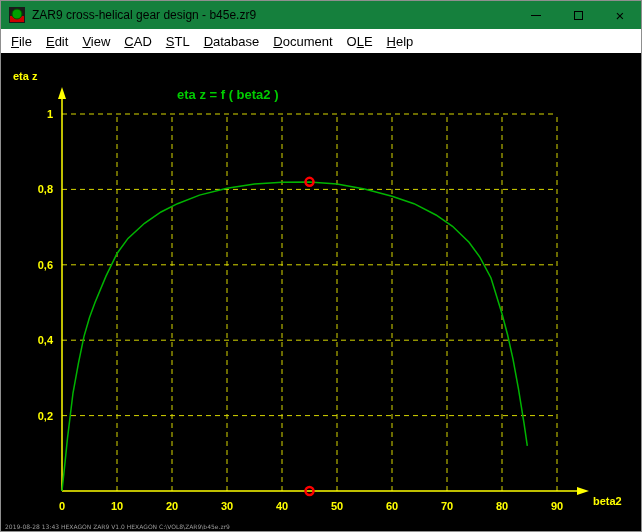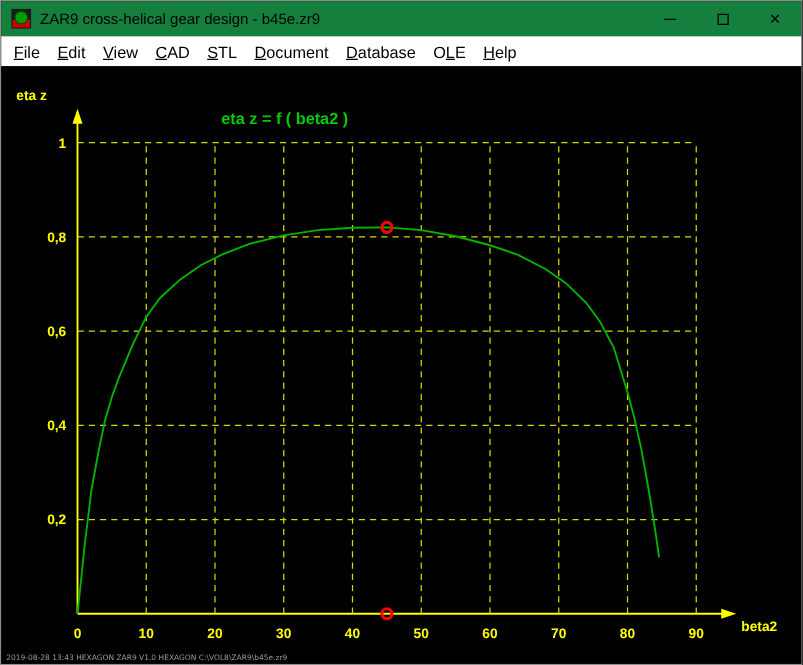--- a/index.html
+++ b/index.html
@@ -85,22 +85,22 @@
       <div class="glyph-close">×</div>
     </div>
   </div>
 
   <div class="menubar" id="menubar">
       <span class="menu-item"><u>F</u>ile</span>
       <span class="menu-item"><u>E</u>dit</span>
       <span class="menu-item"><u>V</u>iew</span>
       <span class="menu-item"><u>C</u>AD</span>
       <span class="menu-item"><u>S</u>TL</span>
+      <span class="menu-item"><u>D</u>atabase</span>
       <span class="menu-item"><u>D</u>ocument</span>
-      <span class="menu-item"><u>D</u>atabase</span>
       <span class="menu-item">O<u>L</u>E</span>
       <span class="menu-item"><u>H</u>elp</span>
     </div>
 
   <div class="client">
     <svg id="chart-svg" width="640" height="478" viewBox="0 0 640 478">
         <line x1="116" y1="438" x2="116" y2="61" class="grid" stroke="#d6d600"></line>
         <line x1="171" y1="438" x2="171" y2="61" class="grid" stroke="#d6d600"></line>
         <line x1="226" y1="438" x2="226" y2="61" class="grid" stroke="#d6d600"></line>
         <line x1="281" y1="438" x2="281" y2="61" class="grid" stroke="#d6d600"></line>

